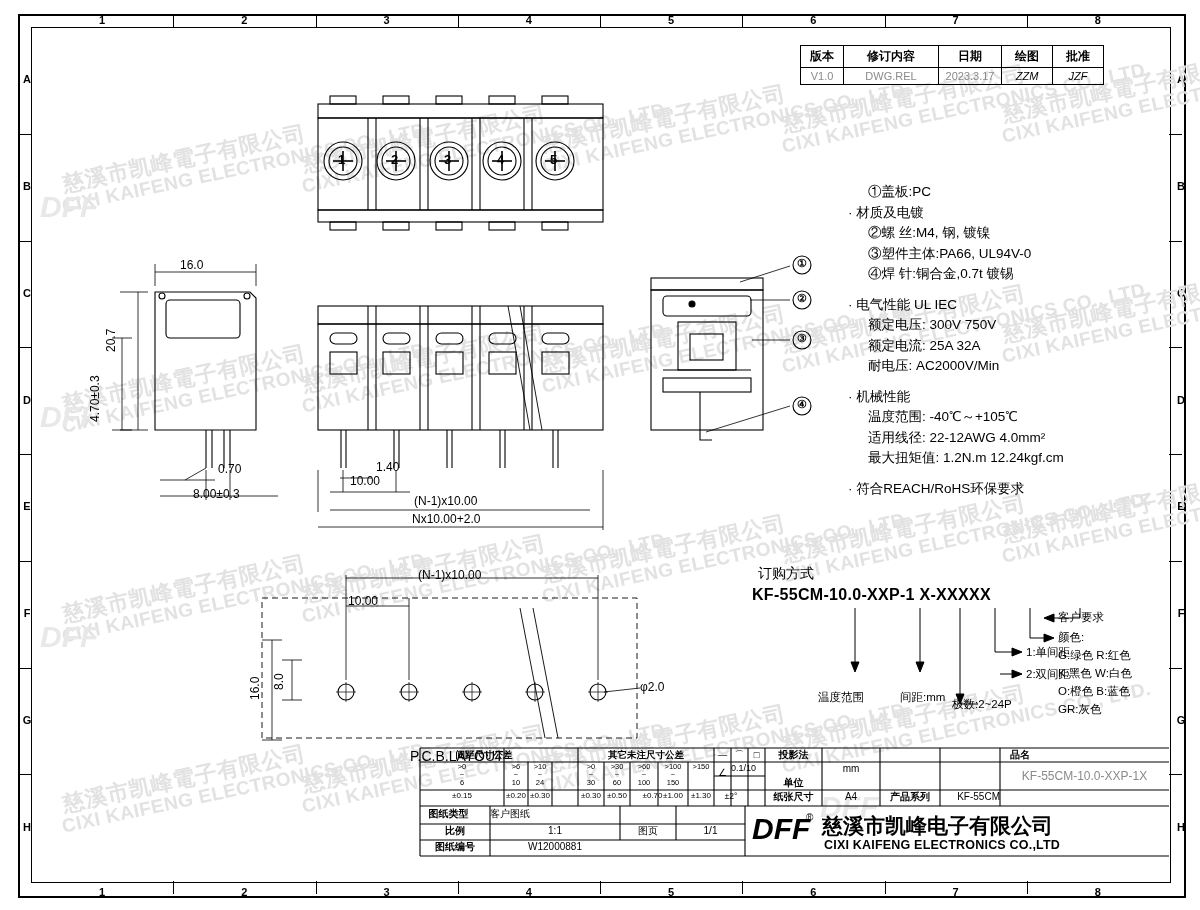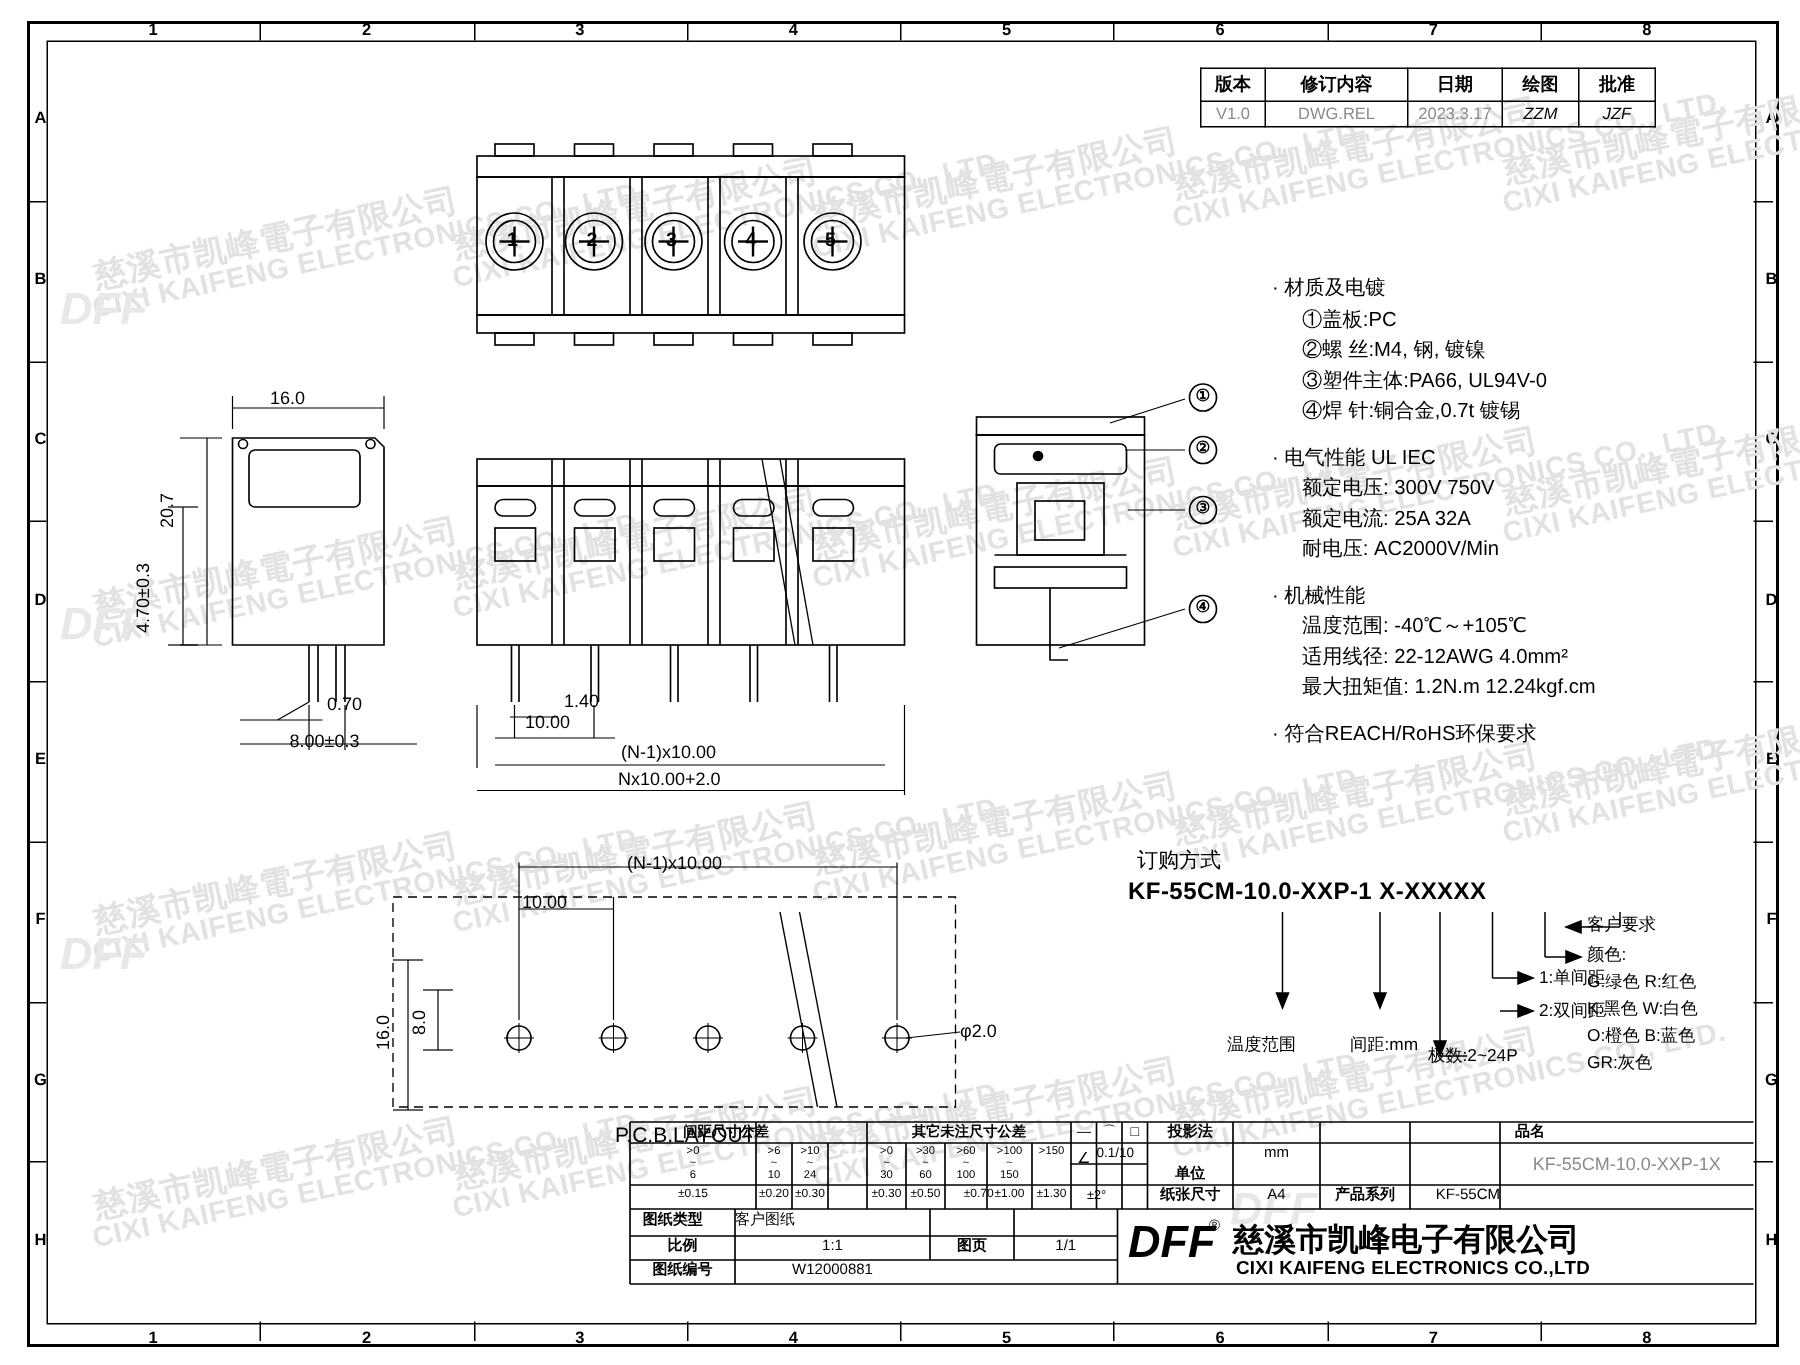--- a/index.html
+++ b/index.html
@@ -392,22 +392,22 @@
           <td class="rv">V1.0</td>
           <td class="rv">DWG.REL</td>
           <td class="rv">2023.3.17</td>
           <td class="it">ZZM</td>
           <td class="it">JZF</td>
         </tr>
       </tbody>
   </table>
 
   <div class="spec" id="spec-block">
+      <div class="ln ind">①盖板:PC</div>
       <div class="ln">· 材质及电镀</div>
-      <div class="ln ind">①盖板:PC</div>
       <div class="ln ind">②螺 丝:M4, 钢, 镀镍</div>
       <div class="ln ind">③塑件主体:PA66, UL94V-0</div>
       <div class="ln ind">④焊 针:铜合金,0.7t 镀锡</div>
       <div class="gap"></div>
       <div class="ln">· 电气性能    UL    IEC</div>
       <div class="ln ind">额定电压: 300V    750V</div>
       <div class="ln ind">额定电流: 25A     32A</div>
       <div class="ln ind">耐电压: AC2000V/Min</div>
       <div class="gap"></div>
       <div class="ln">· 机械性能</div>
@@ -540,21 +540,21 @@
       <div style="position: absolute; left: 688px; top: 792px; width: 26px; font-size: 8px; text-align: center; line-height: 1.05; white-space: pre;">±1.30</div>
       <div style="position: absolute; left: 714px; top: 792px; width: 34px; font-size: 8.5px; text-align: center; line-height: 1.05; white-space: pre;">±2°</div>
       <div style="position: absolute; left: 765px; top: 792px; width: 57px; font-size: 10px; text-align: center; line-height: 1.05; white-space: pre; font-weight: bold;">纸张尺寸</div>
       <div style="position: absolute; left: 822px; top: 792px; width: 58px; font-size: 10px; text-align: center; line-height: 1.05; white-space: pre;">A4</div>
       <div style="position: absolute; left: 880px; top: 792px; width: 60px; font-size: 10px; text-align: center; line-height: 1.05; white-space: pre; font-weight: bold;">产品系列</div>
       <div style="position: absolute; left: 940px; top: 792px; width: 60px; font-size: 10px; text-align: right; line-height: 1.05; white-space: pre;">KF-55CM</div>
       <div style="position: absolute; left: 420px; top: 809px; width: 57px; font-size: 10px; text-align: center; line-height: 1.05; white-space: pre; font-weight: bold;">图纸类型</div>
       <div style="position: absolute; left: 490px; top: 809px; width: 130px; font-size: 10px; text-align: left; line-height: 1.05; white-space: pre;">客户图纸</div>
       <div style="position: absolute; left: 420px; top: 826px; width: 70px; font-size: 10px; text-align: center; line-height: 1.05; white-space: pre; font-weight: bold;">比例</div>
       <div style="position: absolute; left: 490px; top: 826px; width: 130px; font-size: 10px; text-align: center; line-height: 1.05; white-space: pre;">1:1</div>
-      <div style="position: absolute; left: 620px; top: 826px; width: 56px; font-size: 10px; text-align: center; line-height: 1.05; white-space: pre; font-weight: bold;">图页</div>
+      <div style="position: absolute; left: 620px; top: 826px; width: 56px; font-size: 10px; text-align: center; line-height: 1.05; white-space: pre; font-weight: normal;">图页</div>
       <div style="position: absolute; left: 676px; top: 826px; width: 69px; font-size: 10px; text-align: center; line-height: 1.05; white-space: pre;">1/1</div>
       <div style="position: absolute; left: 420px; top: 842px; width: 70px; font-size: 10px; text-align: center; line-height: 1.05; white-space: pre; font-weight: bold;">图纸编号</div>
       <div style="position: absolute; left: 490px; top: 842px; width: 130px; font-size: 10px; text-align: center; line-height: 1.05; white-space: pre;">W12000881</div>
     </div>
 
   <div class="logobig">DFF</div>
   <div style="position:absolute;left:806px;top:812px;font-size:10px">®</div>
   <div class="company">慈溪市凯峰电子有限公司</div>
   <div class="company2">CIXI KAIFENG ELECTRONICS CO.,LTD</div>
 

